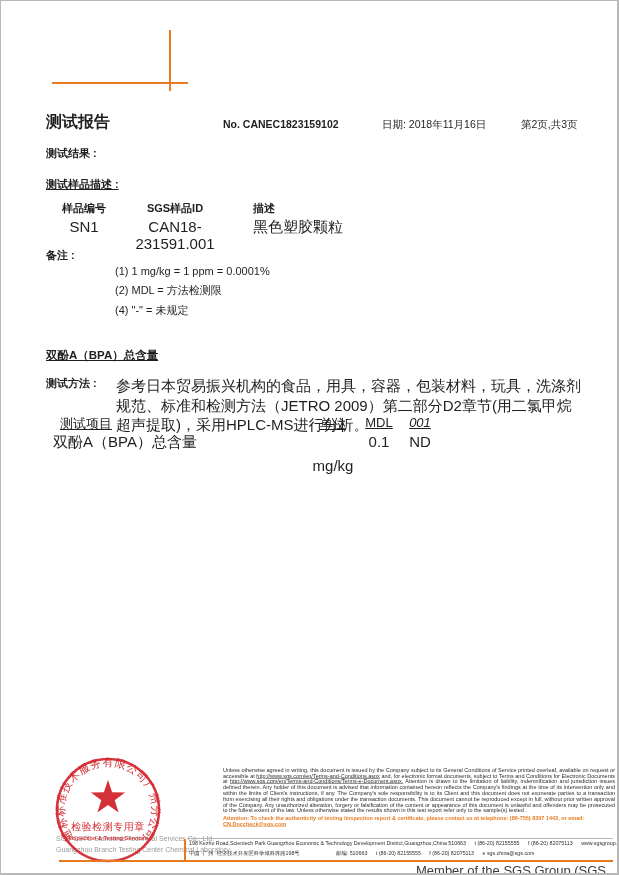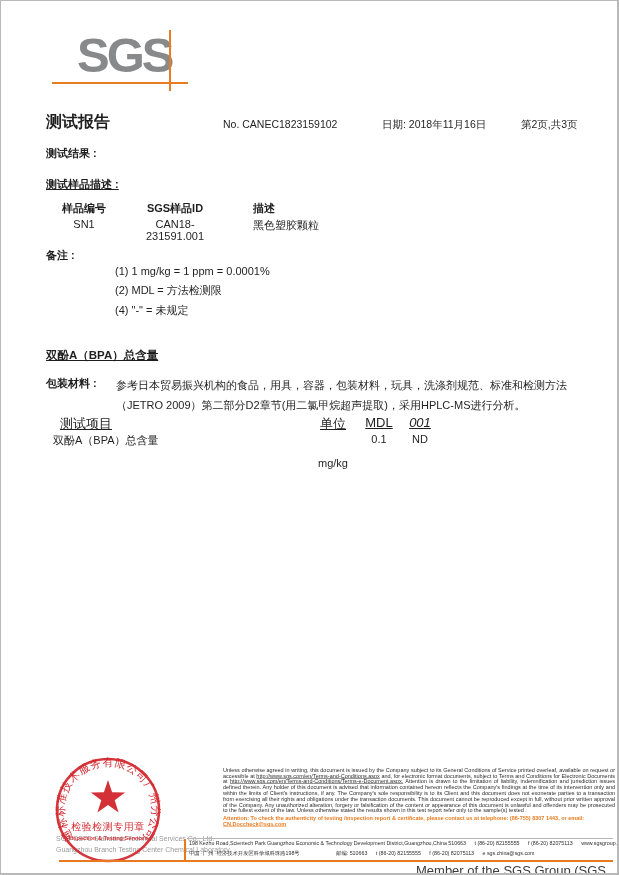--- a/index.html
+++ b/index.html
@@ -11,21 +11,21 @@
   
   .logo-text { font-weight:700; font-size:49px; line-height:52px; color:#88898b; letter-spacing:-3px; }
   .crop-h { background:#e87c22; height:2px; }
   .crop-v { background:#e87c22; width:2px; }
 
   
   .title { font-size:16px; font-weight:700; }
   .hmeta { font-size:10.5px; }
 
   .label { font-size:11px; font-weight:700; }
-  .body-txt { font-size:11px; }
+  .body-txt { font-size:15px; }
   .u-head { text-decoration:underline; }
 
   .cell-c { text-align:center; }
   .col-hd { font-size:11px; font-weight:700; }
 
   .notes-list { font-size:11px; line-height:19.3px; }
 
   .tbl-hd { font-size:13px; font-weight:400; text-decoration:underline; }
   .italic { font-style:italic;text-align:center; }
 
@@ -46,26 +46,25 @@
 
   .hairline { background:#b5b5b5; height:1px; }
   .rule-orange { background:#e8791d; }
   .member { font-size:13px; color:#3c3c3c; }
 </style>
 </head>
 <body>
 
 <div class="page">
 
-  <div class="abs logo-text" style="left:76px; top:28px;">SGS</div>
   <div class="abs crop-h" style="left:51px; top:81px; width:136px;"></div>
   <div class="abs crop-v" style="left:168px; top:29px; height:61px;"></div>
 
   <div class="abs title" style="left:45px; top:111px;">测试报告</div>
-  <div class="abs hmeta" style="left:222px; top:117px; font-weight:400;">No. CANEC1823159102</div>
+  <div class="abs hmeta" style="left:222px; top:117px; font-weight:700;">No. CANEC1823159102</div>
   <div class="abs hmeta" style="left:381px; top:117px;">日期: 2018年11月16日</div>
   <div class="abs hmeta" style="left:520px; top:117px;">第2页,共3页</div>
 
   <div class="abs label" style="left:45px; top:145px;">测试结果 :</div>
 
   <div class="abs label u-head" style="left:45px; top:176px;">测试样品描述 :</div>
 
   <div class="abs col-hd cell-c" style="left:45px; top:200px; width:76px;">样品编号</div>
   <div class="abs col-hd cell-c" style="left:126px; top:200px; width:96px;">SGS样品ID</div>
   <div class="abs col-hd" style="left:252px; top:200px;">描述</div>
@@ -75,21 +74,21 @@
   <div class="abs body-txt" style="left:252px; top:217px;">黑色塑胶颗粒</div>
 
   <div class="abs label" style="left:45px; top:247px;">备注 :</div>
   <div class="abs notes-list" style="left:102px; top:261px;margin-left:12px;">
     <div>(1) 1 mg/kg = 1 ppm = 0.0001%</div>
     <div>(2) MDL = 方法检测限</div>
     <div>(4) "-" = 未规定</div>
   </div>
 
   <div class="abs label u-head" style="left:45px; top:347px; font-size:11.5px;">双酚A（BPA）总含量</div>
-  <div class="abs label" style="left:45px; top:375px;">包装材料 :</div>
+  <div class="abs label" style="left:45px; top:375px;">测试方法 :</div>
   <div class="abs body-txt" style="left:115px; top:375px; width:465px; line-height:19.5px;">参考日本贸易振兴机构的食品，用具，容器，包装材料，玩具，洗涤剂规范、标准和检测方法（JETRO 2009）第二部分D2章节(用二氯甲烷超声提取)，采用HPLC-MS进行分析。</div>
 
   <div class="abs tbl-hd" style="left:59px; top:414px;">测试项目</div>
   <div class="abs tbl-hd cell-c" style="left:307px; top:414px; width:50px;">单位</div>
   <div class="abs tbl-hd cell-c" style="left:353px; top:414px; width:50px;">MDL</div>
   <div class="abs tbl-hd cell-c italic" style="left:394px; top:414px; width:50px;">001</div>
 
   <div class="abs body-txt" style="left:52px; top:432px;">双酚A（BPA）总含量</div>
   <div class="abs body-txt cell-c" style="left:307px; top:432px; width:50px;margin-top:24px;">mg/kg</div>
   <div class="abs body-txt cell-c" style="left:353px; top:432px; width:50px;">0.1</div>

